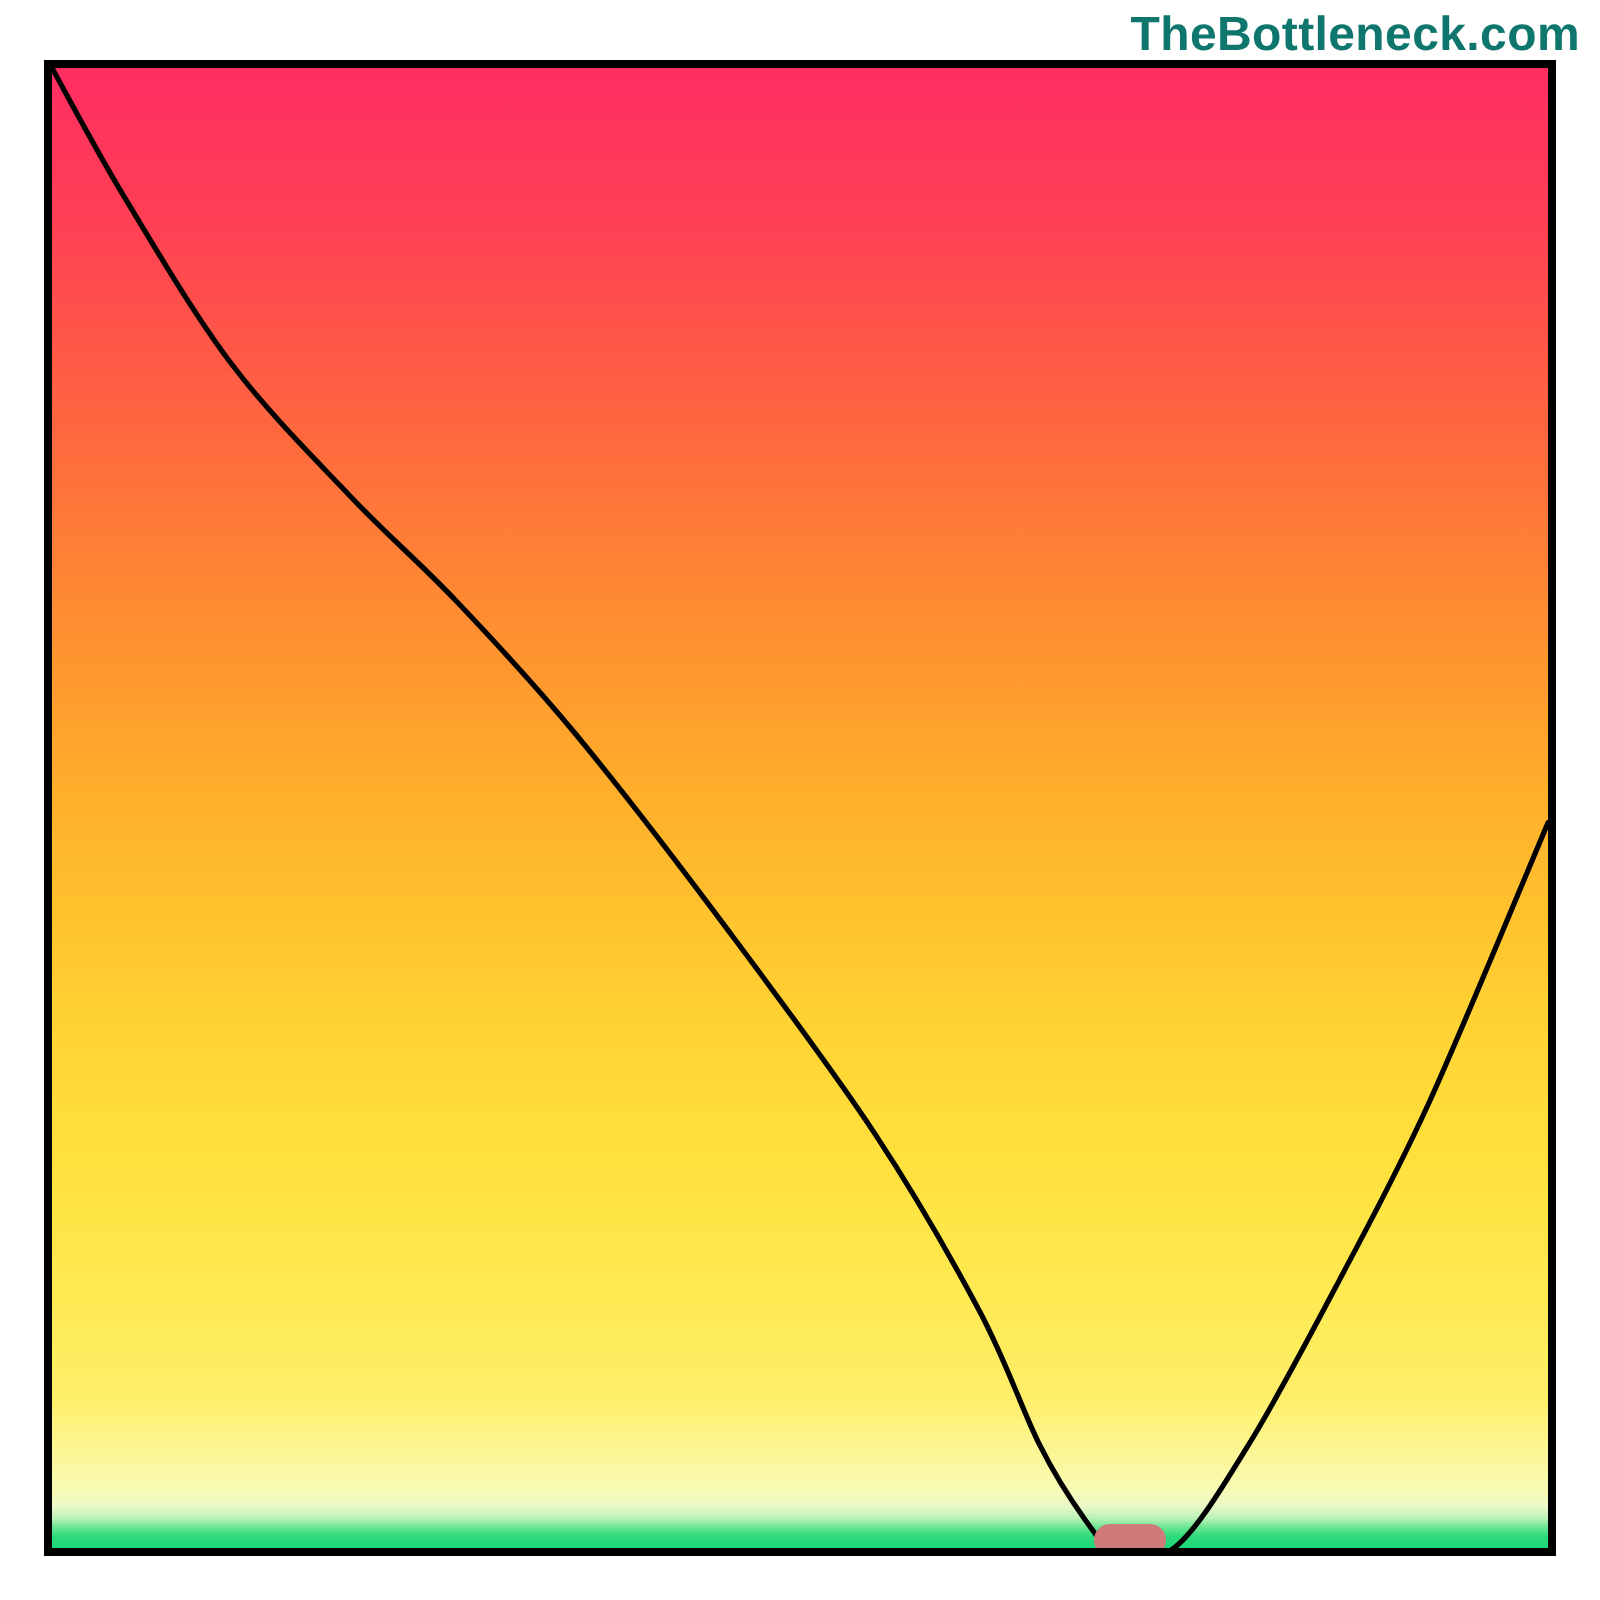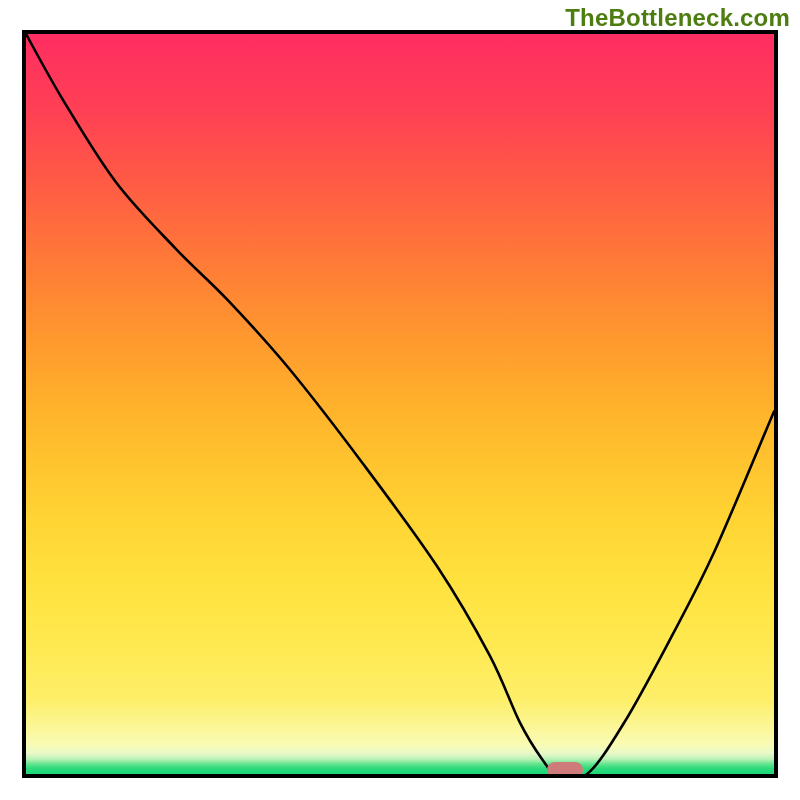--- a/index.html
+++ b/index.html
@@ -16,21 +16,21 @@
     height: 800px;
     box-sizing: border-box;
   }
   .watermark {
     position: absolute;
     top: 4px;
     right: 10px;
     font-family: Arial, Helvetica, sans-serif;
     font-size: 24px;
     font-weight: bold;
-    color: #4d7c0f;
+    color: #0f766e;
     letter-spacing: 0.2px;
   }
   .plot-border {
     position: absolute;
     left: 22px;
     top: 30px;
     width: 756px;   
     height: 748px;  
     border: 4px solid #000;
     box-sizing: border-box;

